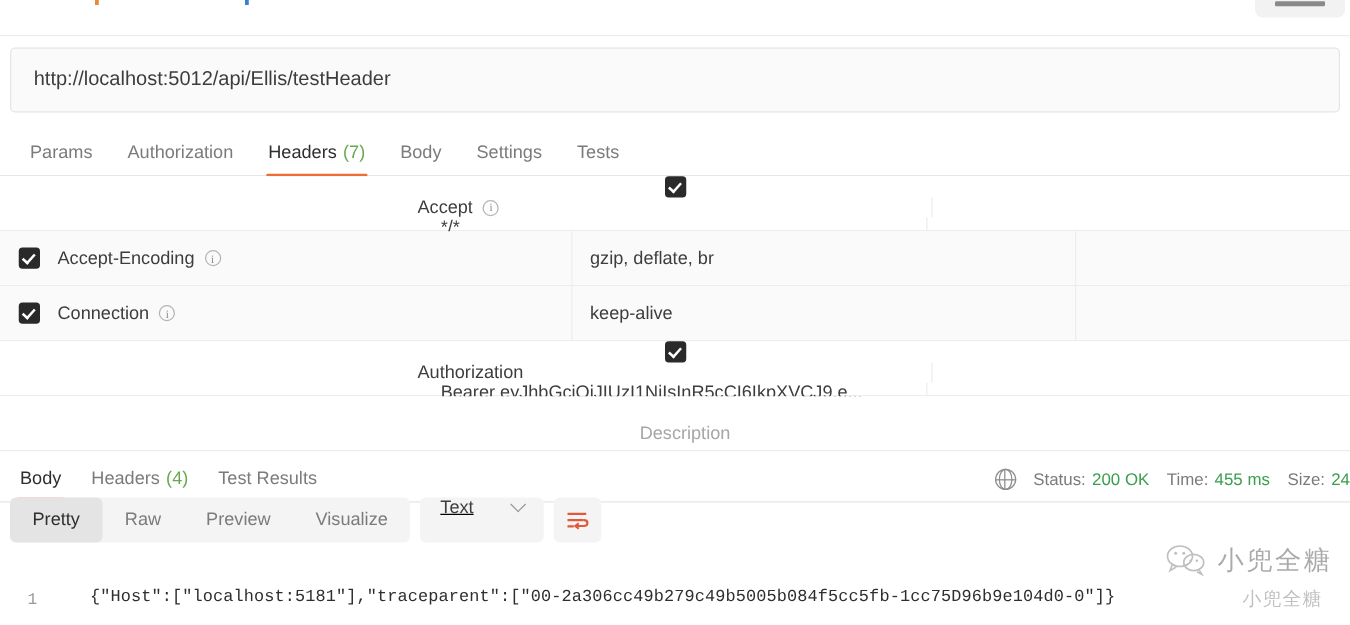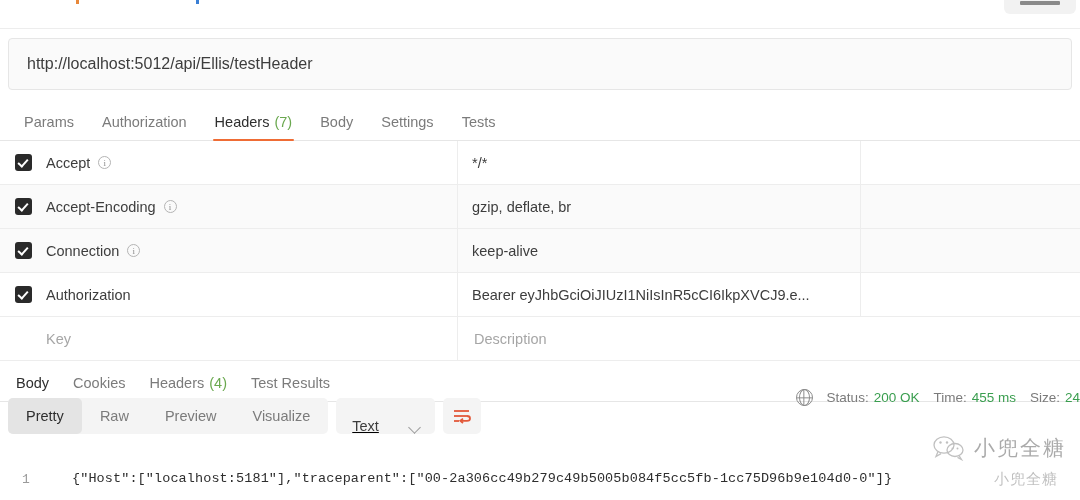--- a/index.html
+++ b/index.html
@@ -61,21 +61,21 @@
   }
   .rtab.active .under { display:block; }
 
   
   .table { position:absolute; left:0; top:141px; width:1080px; }
   .hrow {
     position:relative; height:44px; display:flex; align-items:center;
     border-bottom:1px solid #ededed;
   }
   .hrow.alt { background:#fafafa; }
-  .hrow.plain { background:#fff; }
+  .hrow.plain { background:#fff;flex-direction:column; }
   .cb-cell { width:46px; display:flex; align-items:center; justify-content:center; }
   .cbox {
     width:17px; height:17px; border-radius:3px; background:#2a2a2a;
     display:flex; align-items:center; justify-content:center; cursor:pointer;
   }
   .cbox::after {
     content:""; width:4px; height:8px; margin-top:-2px;
     border-right:2px solid #fff; border-bottom:2px solid #fff; transform:rotate(42deg);
   }
   .cbox.empty { background:transparent; }
@@ -108,21 +108,21 @@
     padding:0 12px; font-size:14.5px; color:#7b7b7b; cursor:pointer; white-space:nowrap;
   }
   .restab.active { color:#2e2e2e; }
   .restab .count { margin-left:5px; color:#6aa84f; }
   .restab .under {
     position:absolute; left:10px; right:10px; bottom:1px; height:2.5px;
     background:#ef6c35; border-radius:2px; display:none;
   }
   .restab.active .under { display:block; }
   .res-right {
-    position:absolute; right:0px; top:24px; display:flex; align-items:center; gap:14px;
+    position:absolute; right:0px; top:10px; display:flex; align-items:center; gap:14px;
     font-size:13.5px; color:#7b7b7b; white-space:nowrap;
   }
   .globe { width:17px; height:17px; position:relative; flex:none; }
   .globe .o { position:absolute; inset:0; border:1.3px solid #8d8d8d; border-radius:50%; }
   .globe .m { position:absolute; left:50%; top:0; width:1.3px; height:100%; background:#8d8d8d; transform:translateX(-50%); }
   .globe .e { position:absolute; left:0; top:50%; width:100%; height:1.3px; background:#8d8d8d; transform:translateY(-50%); }
   .globe .v {
     position:absolute; left:3px; top:0; width:11px; height:100%;
     border:1.3px solid #8d8d8d; border-radius:50%;
   }
@@ -133,21 +133,21 @@
   .fmtbar { position:absolute; left:0; top:392px; width:1080px; height:48px; display:flex; align-items:center; padding-left:8px; gap:8px; }
   .seg {
     display:flex; background:#f4f4f4; border-radius:5px; height:36px; align-items:stretch;
   }
   .seg-btn {
     display:flex; align-items:center; padding:0 18px; font-size:14.5px;
     color:#7b7b7b; cursor:pointer; border-radius:5px; white-space:nowrap;
   }
   .seg-btn.active { background:#e4e4e4; color:#2e2e2e; }
   .typesel {
-    display:flex; align-items:flex-end; gap:30px; height:36px; padding:0 14px 0 16px;
+    display:flex; align-items:flex-start; gap:30px; height:36px; padding:0 14px 0 16px;
     background:#f4f4f4; border-radius:5px; cursor:pointer;text-decoration:underline;
   }
   .typesel .t { font-size:14.5px; color:#3d3d3d; }
   .wrapbtn {
     width:38px; height:36px; background:#f4f4f4; border-radius:5px;
     display:flex; align-items:center; justify-content:center; cursor:pointer;
   }
 
   
   .code { position:absolute; left:0; top:462px; width:1080px; height:38px; overflow:hidden; background:#fff; }
@@ -268,39 +268,32 @@
       <div class="val-cell">
         <span class="cell-text">Bearer eyJhbGciOiJIUzI1NiIsInR5cCI6IkpXVCJ9.e...</span>
       </div>
       <div class="desc-cell"></div>
     </div>
 
     <div class="hrow plain">
       <div class="cb-cell">
         <div class="cbox empty"></div>
       </div>
-      <div class="key-cell">
-        <span class="cell-ph">Key</span>
-      </div>
       <div class="desc-cell">
         <span class="cell-ph">Description</span>
       </div>
     </div>
 
   </div>
 
   <div class="resbar">
     <div class="res-left">
       <div class="restab active">
         <span>Body</span>
         <span class="under"></span>
-      </div>
-      <div class="restab">
-        <span>Cookies</span>
-
       </div>
       <div class="restab">
         <span>Headers</span>
         <span class="count">(4)</span>
 
       </div>
       <div class="restab">
         <span>Test Results</span>
 
       </div>

